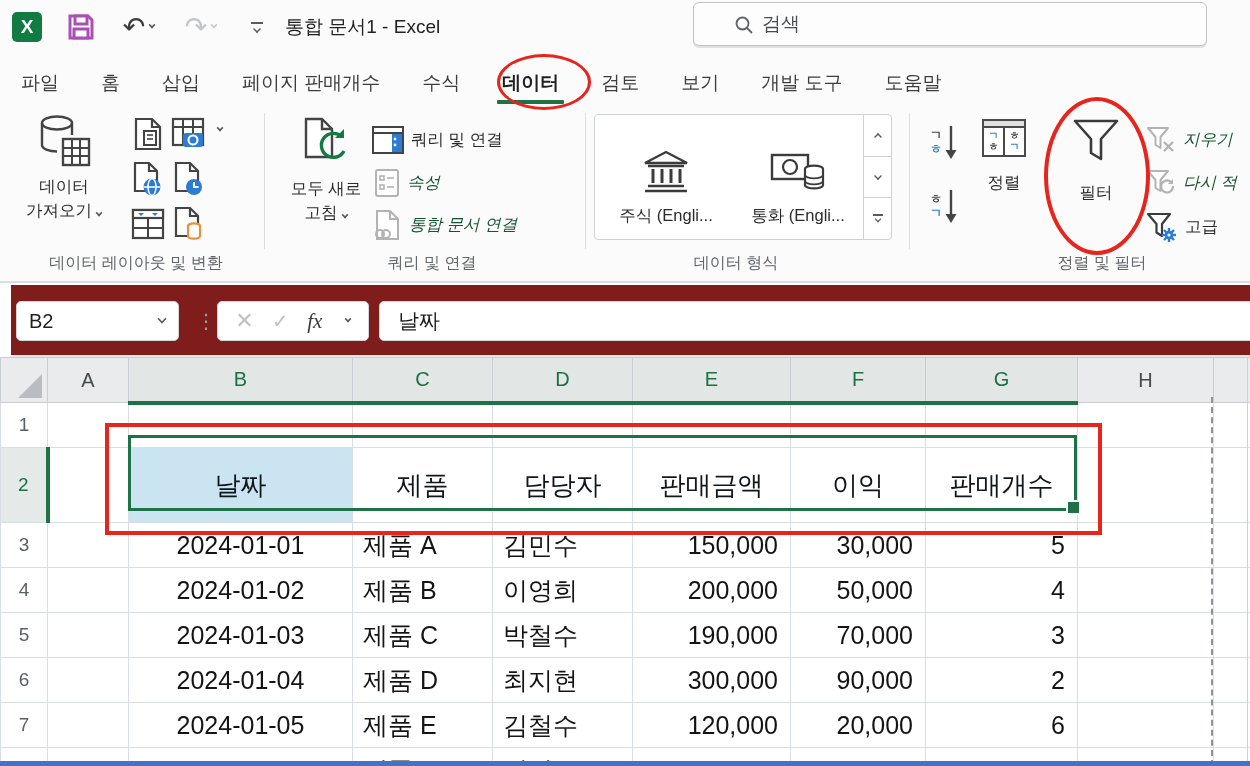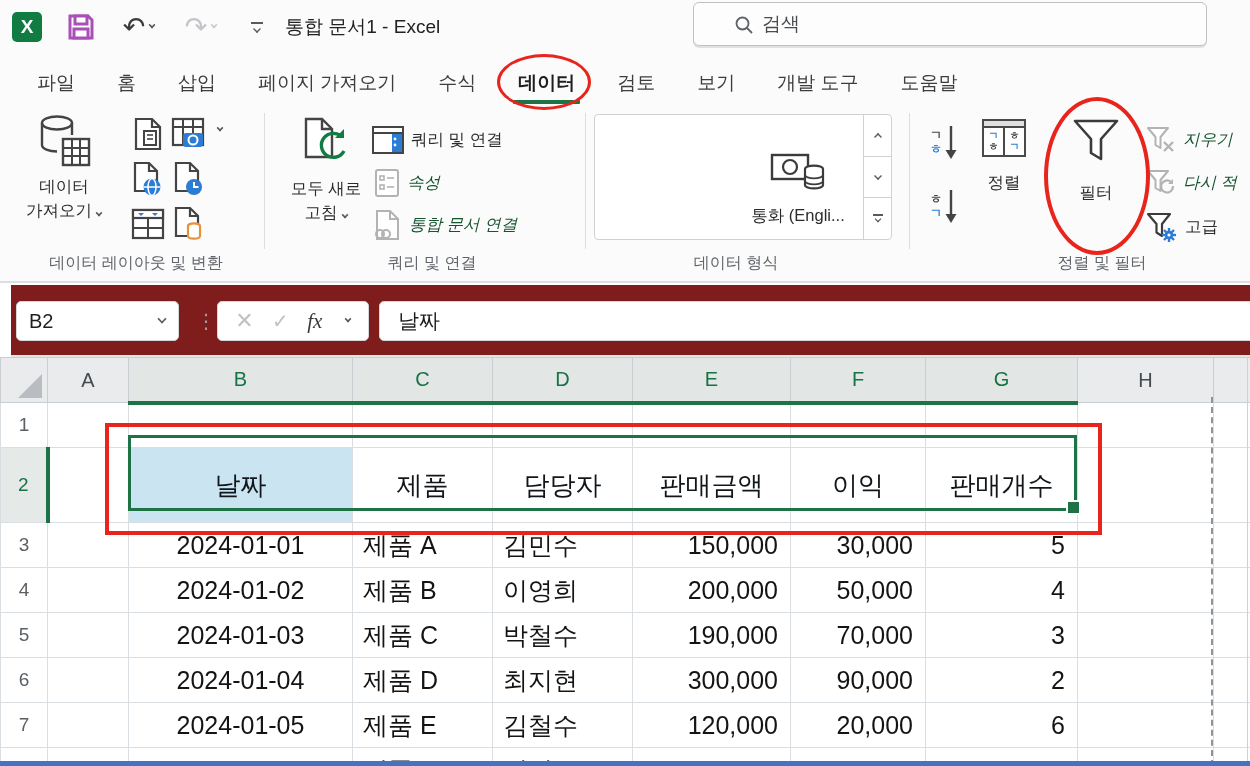--- a/index.html
+++ b/index.html
@@ -29,21 +29,21 @@
   .qat-more { display:flex; flex-direction:column; align-items:center; gap:1px; }
   .qat-more .bar { width:12px; height:2px; background:#5a5a5a; }
   #title-text { position:absolute; left:285px; top:14px; font-size:19px; color:#222; }
   #searchbox { position:absolute; left:693px; top:2px; width:514px; height:44px; background:#FDFDFD;
                border:1px solid #BFC1C4; border-radius:6px; box-shadow:0 2px 0 rgba(0,0,0,.10);
                display:flex; align-items:center; padding-left:40px; }
   #searchbox .ph { font-size:19px; color:#494d50; }
   .mag { position:absolute; left:40px; top:12px; }
 
   
-  .tabs { display:flex; height:45px; align-items:stretch; padding-left:16px; }
+  .tabs { display:flex; height:45px; align-items:stretch; padding-left:0; }
   .tab { padding:0 21px; display:flex; align-items:center; font-size:19px; color:#3d3d3d; position:relative; }
   .tab.active { font-weight:bold; color:#1f1f1f; }
   .tab.active::after { content:""; position:absolute; left:16px; right:16px; bottom:1px;
                        height:4px; background:#1E7346; border-radius:1px; }
 
   
   .vsep { position:absolute; top:8px; height:136px; width:1px; background:#DBDDE0; }
   .gl { position:absolute; top:148px; font-size:16px; color:#61656A; text-align:center; transform:translateX(-50%); }
   .bigbtn { position:absolute; display:flex; flex-direction:column; align-items:center; width:96px; }
   .bigbtn .lbl { font-size:16.5px; color:#2b2b2b; line-height:1.45; text-align:center; }
@@ -155,21 +155,21 @@
       </svg>
       <span class="ph" style="margin-left:28px;">검색</span>
     </div>
   </div>
 
   <div id="tabrow">
     <div class="tabs">
       <div class="tab">파일</div>
       <div class="tab">홈</div>
       <div class="tab">삽입</div>
-      <div class="tab">페이지 가져오기</div>
+      <div class="tab">페이지 판매개수</div>
       <div class="tab">수식</div>
       <div class="tab active">데이터</div>
       <div class="tab">검토</div>
       <div class="tab">보기</div>
       <div class="tab">개발 도구</div>
       <div class="tab">도움말</div>
     </div>
     <div class="ellipse" style="left:497px; top:-6px; width:94px; height:56px; border-width:3px;"></div>
   </div>
 
@@ -290,20 +290,33 @@
         <circle cx="8" cy="25" r="4" fill="none" stroke="#B3B3B3" stroke-width="2"></circle>
         <circle cx="14" cy="25" r="4" fill="none" stroke="#B3B3B3" stroke-width="2"></circle>
       </svg>
       <span class="lbl">통합 문서 연결</span>
     </div>
     <div class="gl" style="left:432px;">쿼리 및 연결</div>
 
     <div class="vsep" style="left:585px;"></div>
 
     <div class="gallery">
+      <div class="gal-item" style="left:4px;">
+        <svg width="50" height="46" viewBox="0 0 50 46" style="margin-bottom:10px;">
+          <path d="M4 14 L25 3 L46 14 Z" fill="none" stroke="#3b3b3b" stroke-width="2.4"></path>
+          <line x1="7" y1="17" x2="43" y2="17" stroke="#3b3b3b" stroke-width="2.4"></line>
+          <line x1="12" y1="20" x2="12" y2="34" stroke="#3b3b3b" stroke-width="3"></line>
+          <line x1="21" y1="20" x2="21" y2="34" stroke="#3b3b3b" stroke-width="3"></line>
+          <line x1="30" y1="20" x2="30" y2="34" stroke="#3b3b3b" stroke-width="3"></line>
+          <line x1="39" y1="20" x2="39" y2="34" stroke="#3b3b3b" stroke-width="3"></line>
+          <line x1="7" y1="37" x2="43" y2="37" stroke="#3b3b3b" stroke-width="2.4"></line>
+          <line x1="4" y1="42" x2="46" y2="42" stroke="#3b3b3b" stroke-width="2.4"></line>
+        </svg>
+        <span class="lbl">주식 (Engli...</span>
+      </div>
       <div class="gal-item" style="left:136px;">
         <svg width="56" height="44" viewBox="0 0 56 44" style="margin-bottom:10px;">
           <rect x="2" y="4" width="36" height="24" fill="#fff" stroke="#3b3b3b" stroke-width="2.4"></rect>
           <circle cx="20" cy="16" r="7" fill="none" stroke="#3b3b3b" stroke-width="2.2"></circle>
           <ellipse cx="44" cy="18" rx="9" ry="3.4" fill="#fff" stroke="#3b3b3b" stroke-width="2.2"></ellipse>
           <path d="M35 18 v16 c0 1.9 4 3.4 9 3.4 s9 -1.5 9 -3.4 v-16" fill="#fff" stroke="#3b3b3b" stroke-width="2.2"></path>
           <path d="M35 24 c0 1.9 4 3.4 9 3.4 s9 -1.5 9 -3.4 M35 30 c0 1.9 4 3.4 9 3.4 s9 -1.5 9 -3.4" fill="none" stroke="#3b3b3b" stroke-width="1.8"></path>
         </svg>
         <span class="lbl">통화 (Engli...</span>
       </div>

